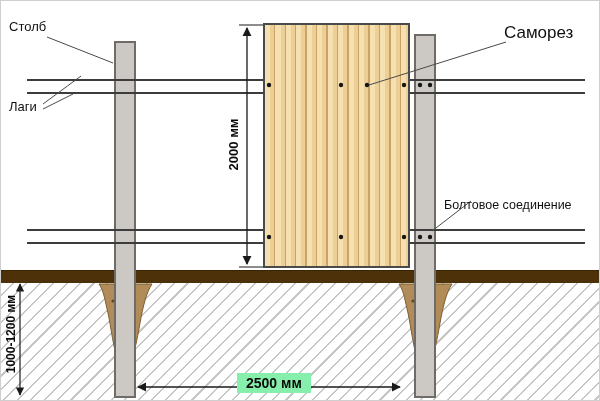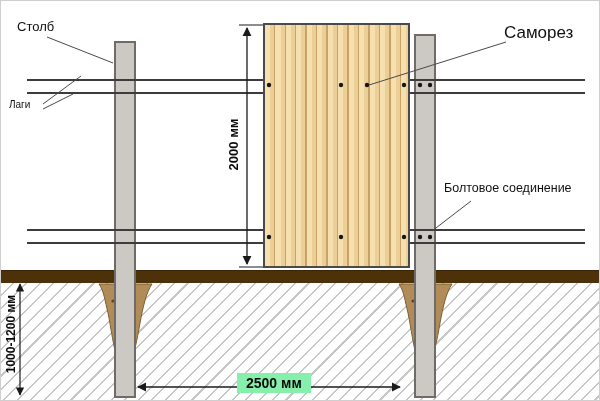--- a/index.html
+++ b/index.html
@@ -25,24 +25,24 @@
   .rail-top { top: 78px; }
   .rail-bottom { top: 228px; }
 
   
   .panel { left: 262px; top: 22px; width: 147px; height: 245px; border: 2px solid #4a4a4a;
     background: repeating-linear-gradient(90deg, #f6e0b0 0 5px, #eccf97 5px 9px, #c9a265 9px 10.5px); }
 
   svg.layer { left: 0; top: 0; width: 600px; height: 401px; pointer-events: none; }
 
   .lbl { color: #101010; white-space: nowrap; }
-  .lbl-stolb   { left: 8px;   top: 18px;  font-size: 13px; margin-left: 8px; }
-  .lbl-lagi    { left: 8px;   top: 98px;  font-size: 10px; }
+  .lbl-stolb   { left: 8px;   top: 18px;  font-size: 13px; }
+  .lbl-lagi    { left: 8px;   top: 98px;  font-size: 13px; }
   .lbl-samorez { left: 503px; top: 22px;  font-size: 17px; }
-  .lbl-bolt    { left: 443px; top: 180px; font-size: 12.5px; }
+  .lbl-bolt    { left: 443px; top: 197px; font-size: 12.5px; }
 
   .dim { color: #0a0a0a; font-weight: 700; }
   .dim-2000  { left: 197px; top: 136px; width: 70px; text-align: center; transform: rotate(-90deg); font-size: 13px; }
   .dim-2500  { left: 236px; top: 372px; background: #86efac; padding: 2px 9px; font-size: 14px; }
   .dim-depth { left: -46px; top: 326px; width: 112px; text-align: center; transform: rotate(-90deg); font-size: 12px; }
 </style>
 </head>
 <body>
 
 <div class="stage">

